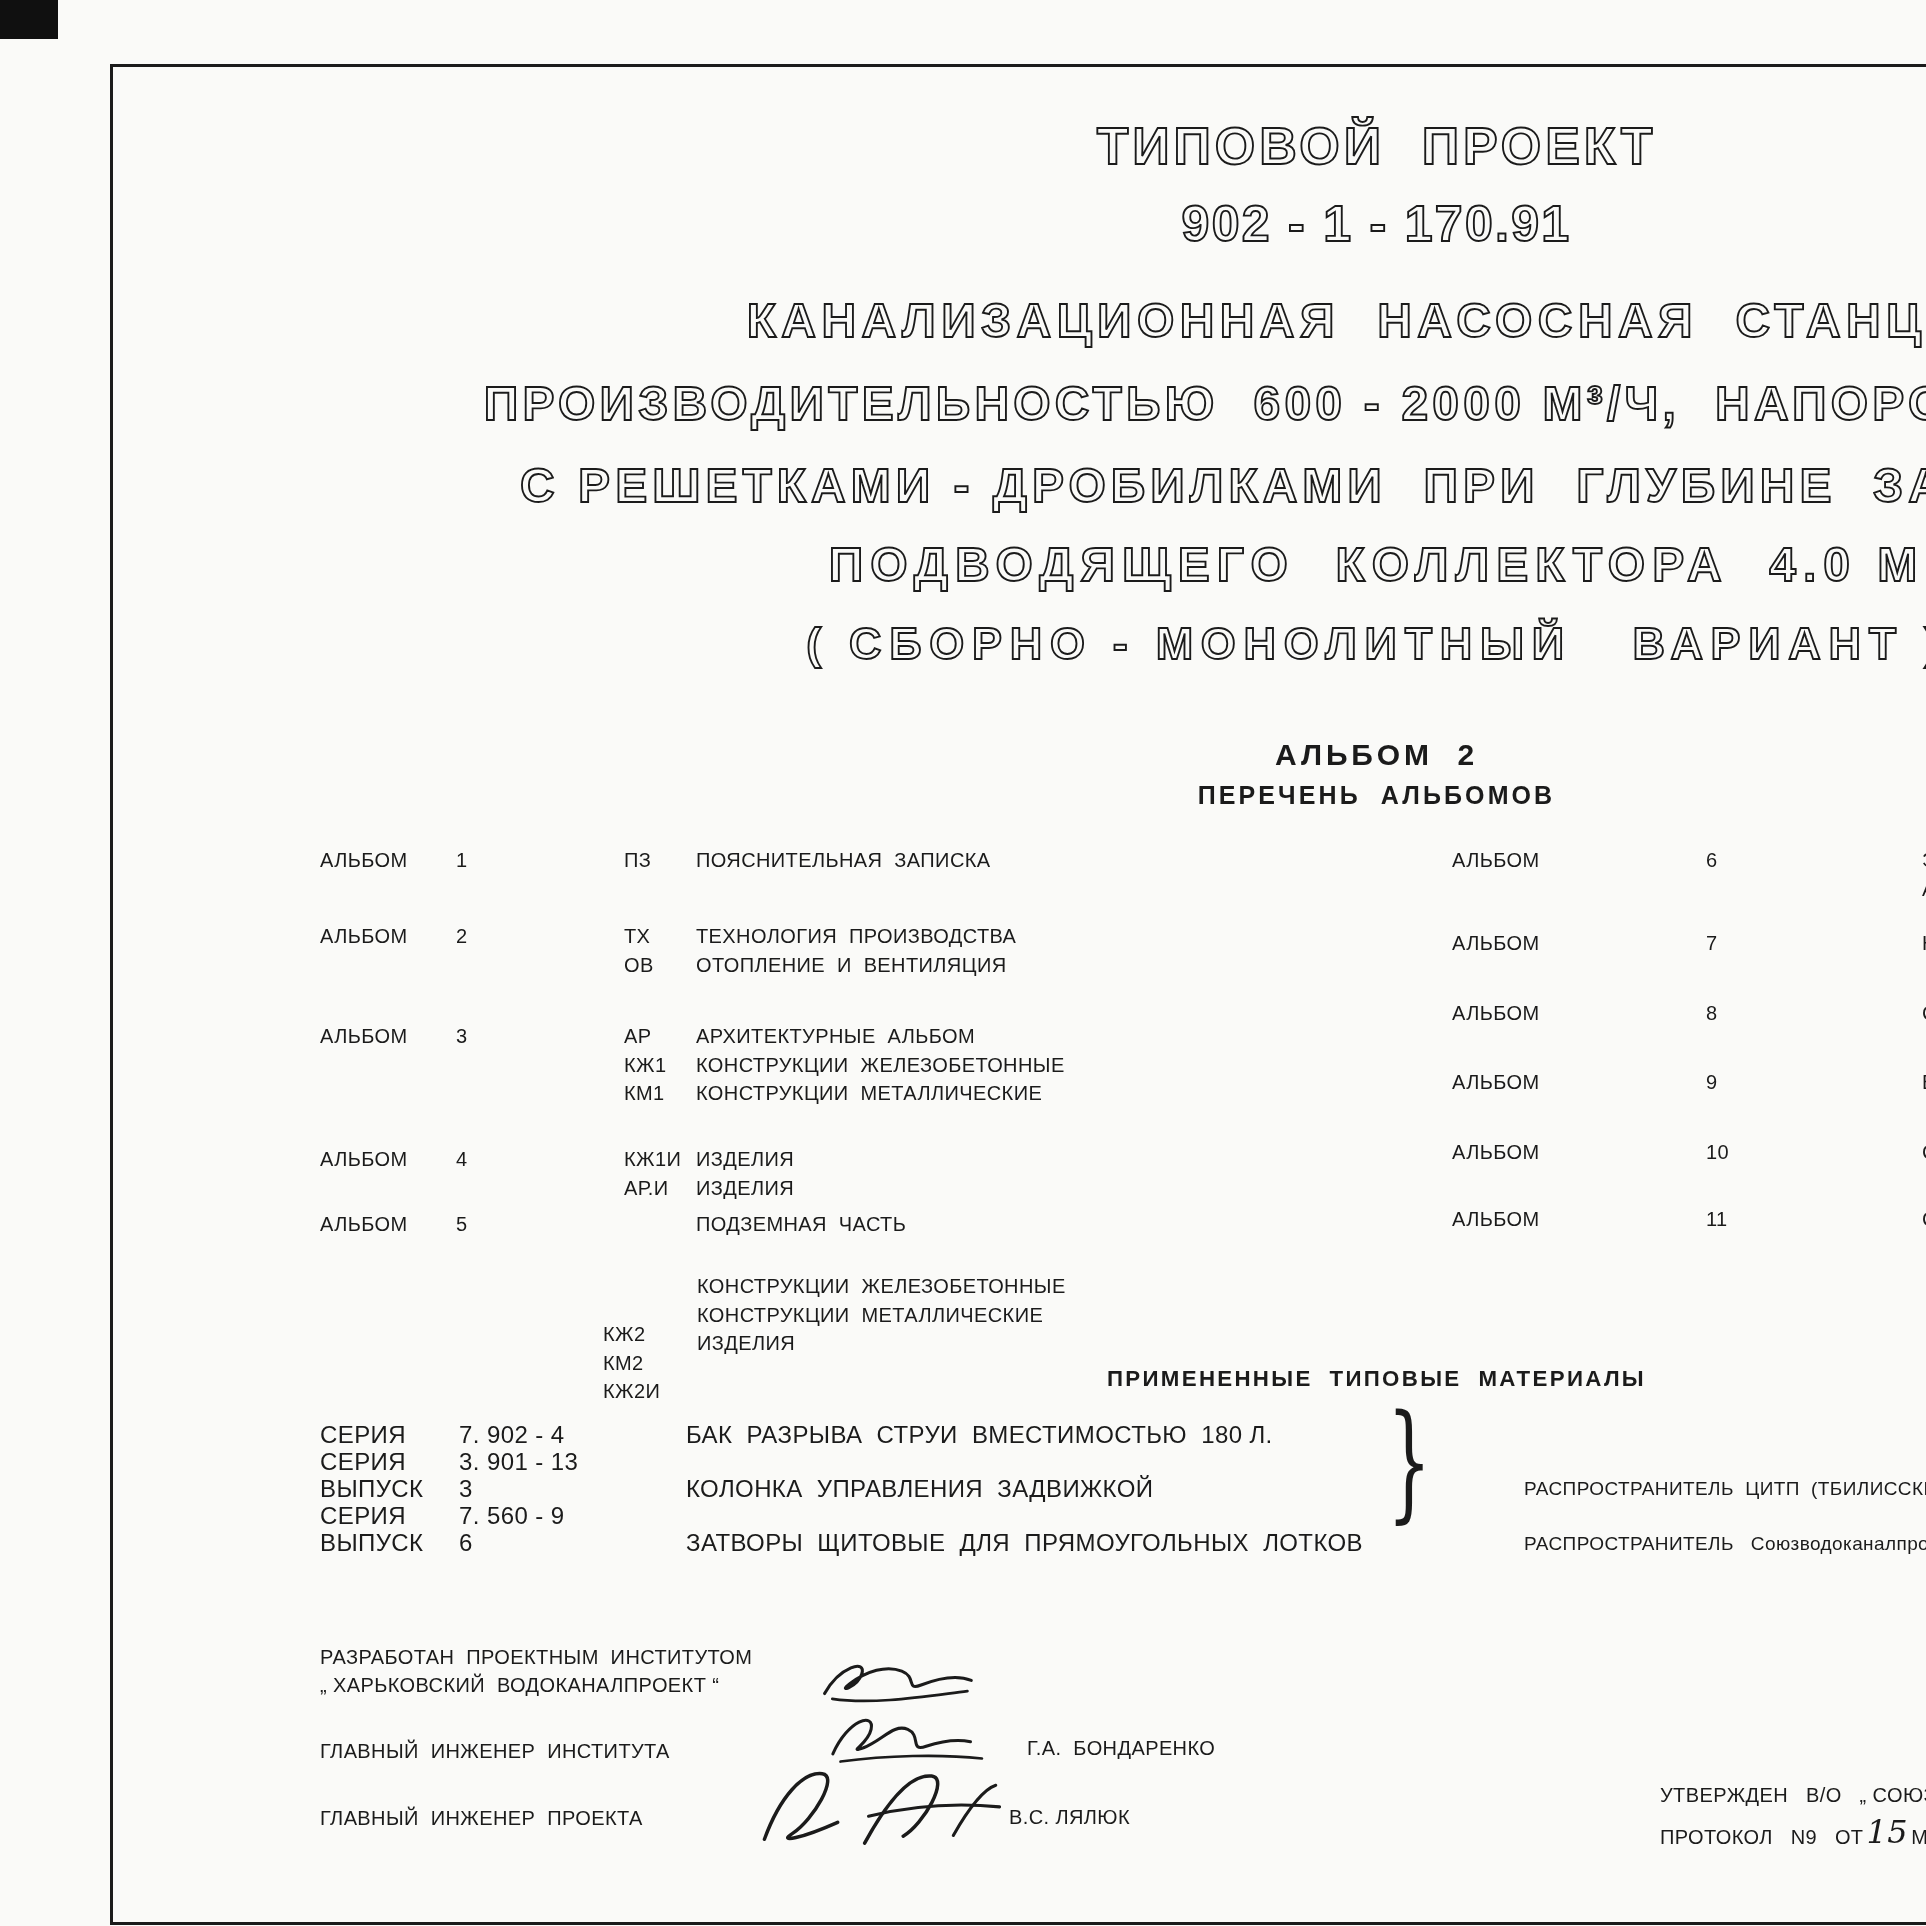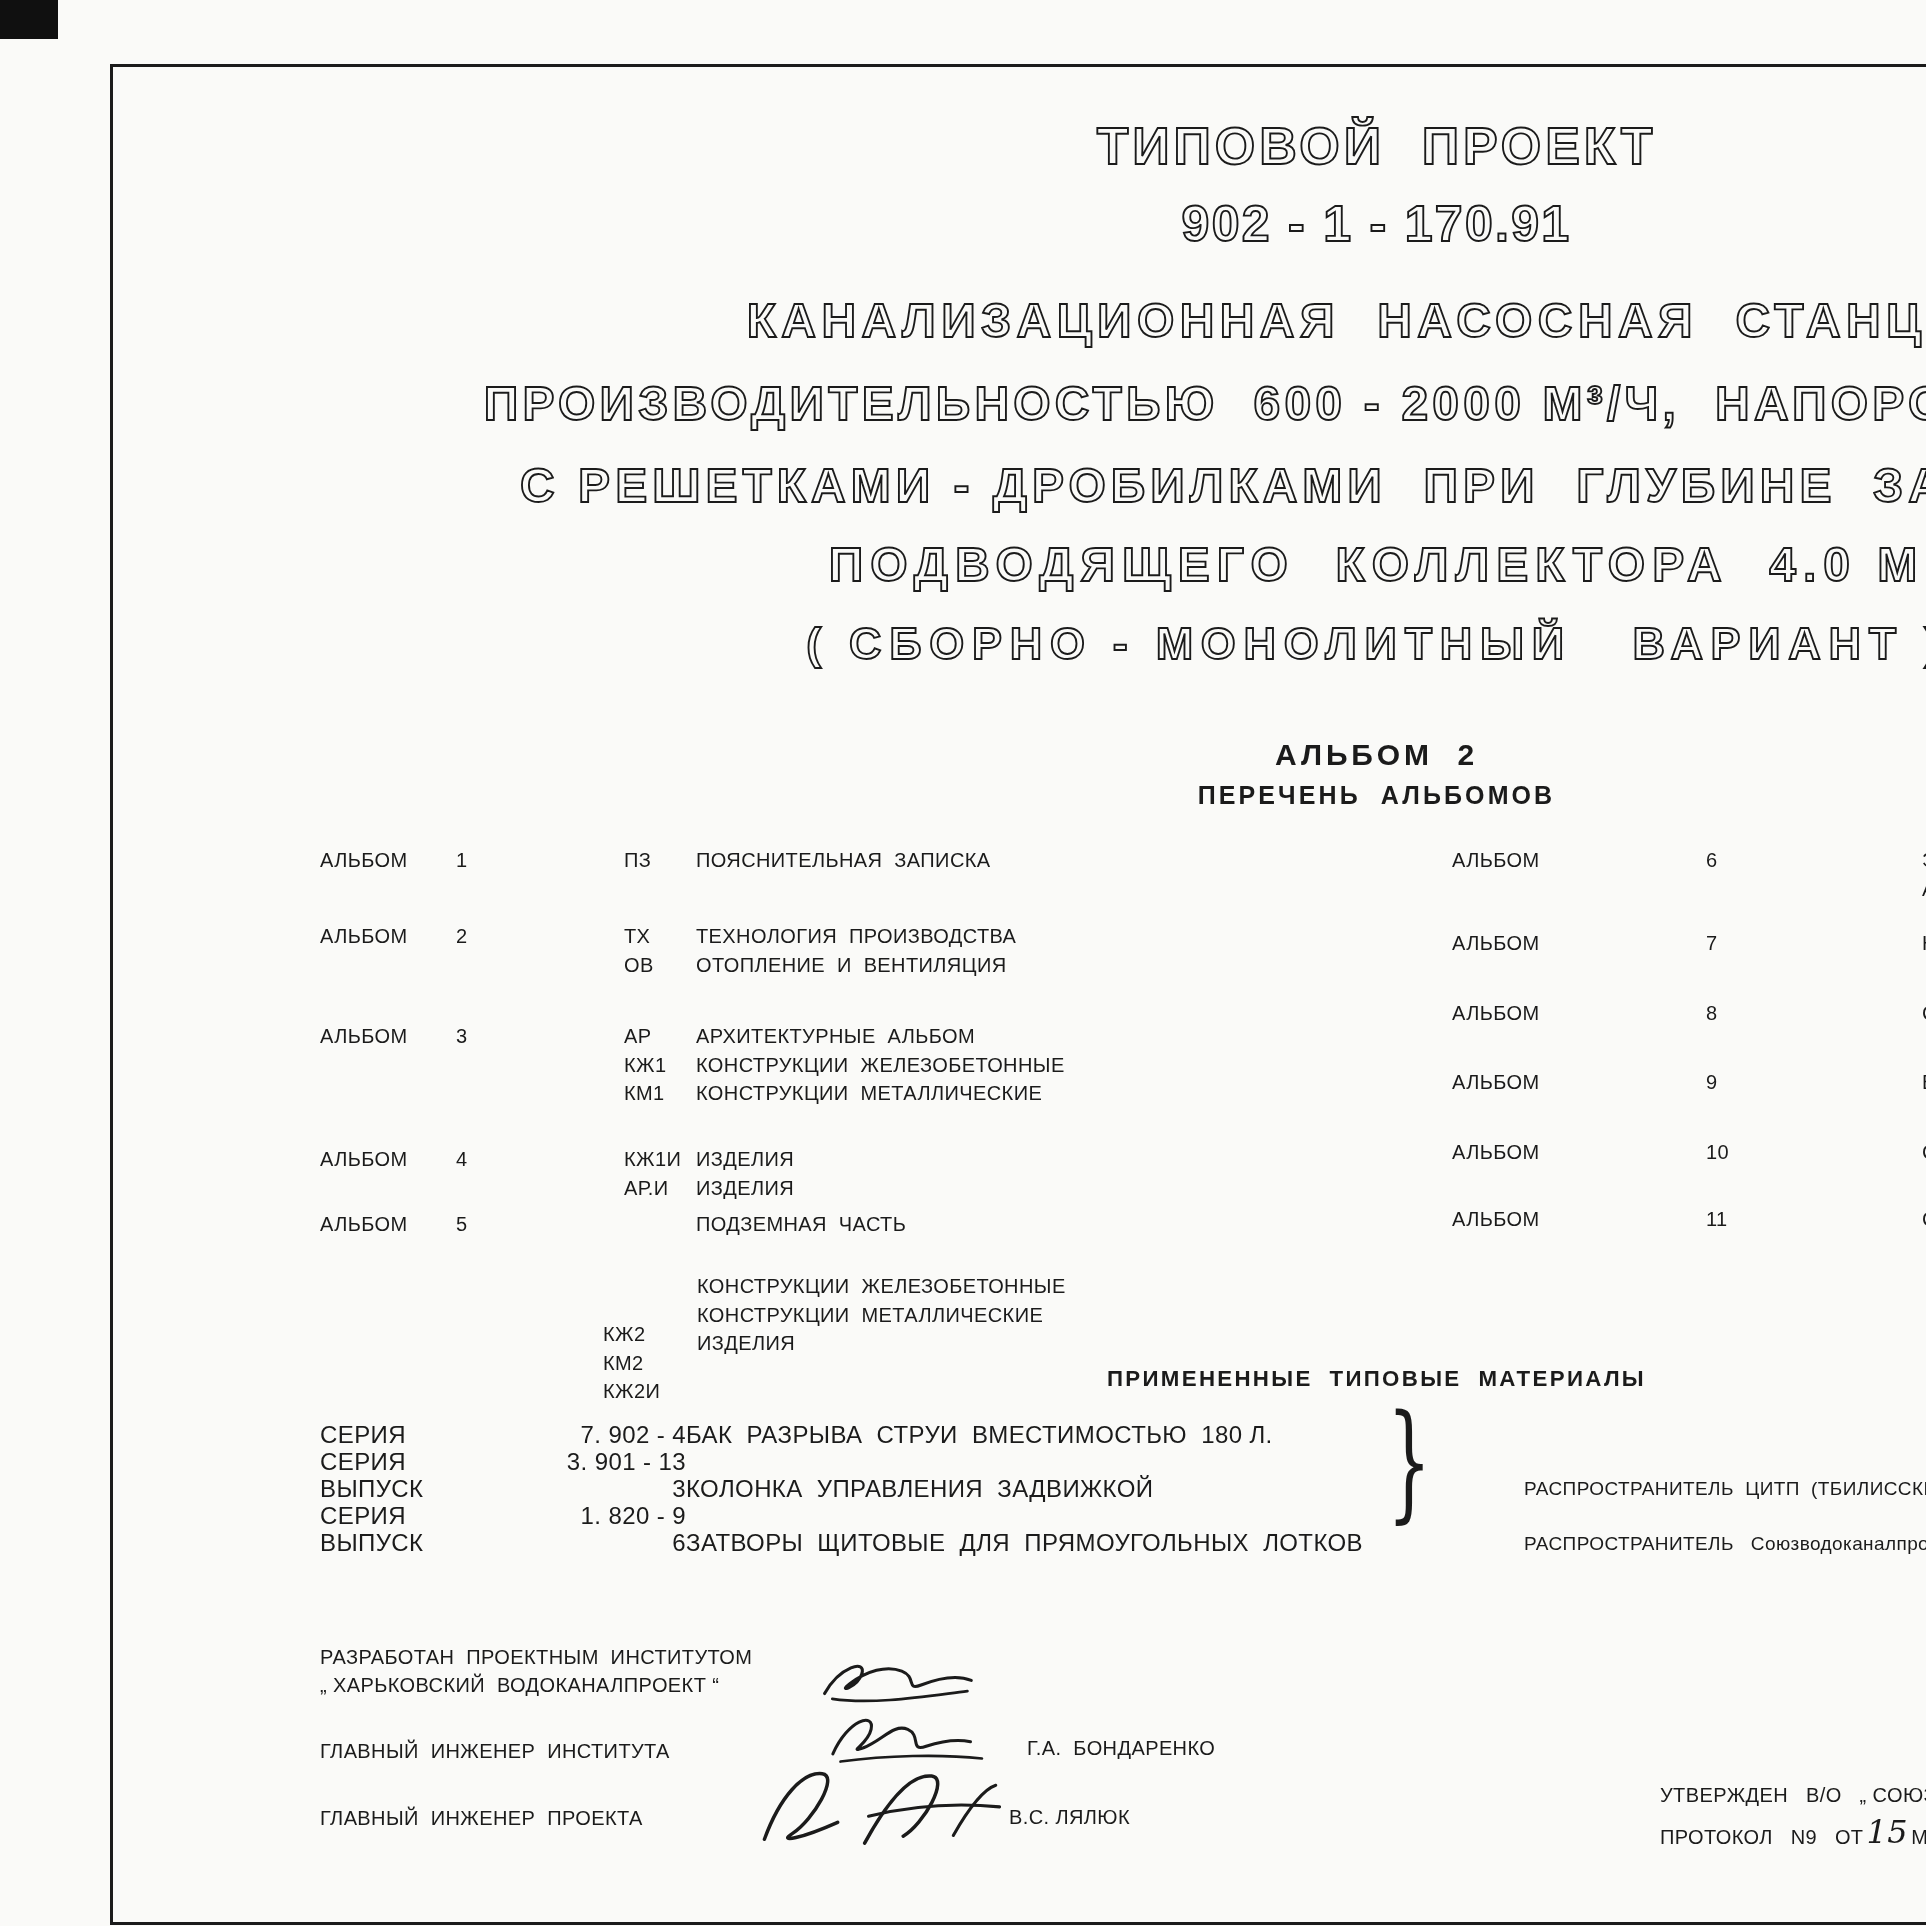--- a/index.html
+++ b/index.html
@@ -52,21 +52,21 @@
   .alb.right .alb-code { width:93px; }
   .alb-extra { position:absolute; left:603px; top:1275px; font-size:20px; letter-spacing:0.4px; }
   .alb-extra .alb-row { height:28.5px; }
   .alb-extra .alb-code { width:94px;margin-top:48px; }
 
   
   .mat-title { top:1366px; font-size:22.3px; font-weight:700; letter-spacing:2.3px; }
   .mat { position:absolute; left:320px; top:1421px; font-size:24px; letter-spacing:0.4px; }
   .mat-row { display:flex; height:27px; white-space:pre; }
   .mat-label { display:inline-block; width:139px; flex:none; white-space:pre; }
-  .mat-num   { display:inline-block; width:227px; flex:none; white-space:pre;text-align:right; }
+  .mat-num   { display:inline-block; width:227px; flex:none; white-space:pre; }
   .mat-text  { white-space:pre; }
   .brace {
     position:absolute; left:1387px; top:1398px;
     font-size:127px; line-height:127px;
     font-family:"DejaVu Serif",serif; font-weight:400;
     transform:scaleX(0.55); transform-origin:left top;
   }
   .dist1 { left:1524px; top:1478px; font-size:19px; letter-spacing:0.4px; }
   .dist2 { left:1524px; top:1533px; font-size:19px; letter-spacing:0.4px; }
 
@@ -207,21 +207,21 @@
       <div class="alb-row"><span class="alb-code">С</span></div>
     </div>
   </div>
 
   <div class="abs ctr mat-title">ПРИМЕНЕННЫЕ  ТИПОВЫЕ  МАТЕРИАЛЫ</div>
 
   <div class="mat">
     <div class="mat-row"><span class="mat-label">СЕРИЯ</span><span class="mat-num">7. 902 - 4</span><span class="mat-text">БАК  РАЗРЫВА  СТРУИ  ВМЕСТИМОСТЬЮ  180 Л.</span></div>
     <div class="mat-row"><span class="mat-label">СЕРИЯ</span><span class="mat-num">3. 901 - 13</span><span class="mat-text"></span></div>
     <div class="mat-row"><span class="mat-label">ВЫПУСК</span><span class="mat-num">3</span><span class="mat-text">КОЛОНКА  УПРАВЛЕНИЯ  ЗАДВИЖКОЙ</span></div>
-    <div class="mat-row"><span class="mat-label">СЕРИЯ</span><span class="mat-num">1. 820 - 9</span><span class="mat-text"></span></div>
+    <div class="mat-row"><span class="mat-label">СЕРИЯ</span><span class="mat-num">7. 560 - 9</span><span class="mat-text"></span></div>
     <div class="mat-row"><span class="mat-label">ВЫПУСК</span><span class="mat-num">6</span><span class="mat-text">ЗАТВОРЫ  ЩИТОВЫЕ  ДЛЯ  ПРЯМОУГОЛЬНЫХ  ЛОТКОВ</span></div>
   </div>
 
   <div class="abs brace">}</div>
   <div class="abs dist1">РАСПРОСТРАНИТЕЛЬ  ЦИТП  (ТБИЛИССКИЙ  ФИЛИАЛ)</div>
   <div class="abs dist2">РАСПРОСТРАНИТЕЛЬ   Союзводоканалпроект</div>
 
   <div class="abs ft dev1">РАЗРАБОТАН  ПРОЕКТНЫМ  ИНСТИТУТОМ</div>
   <div class="abs ft dev2">„ ХАРЬКОВСКИЙ  ВОДОКАНАЛПРОЕКТ “</div>
 

